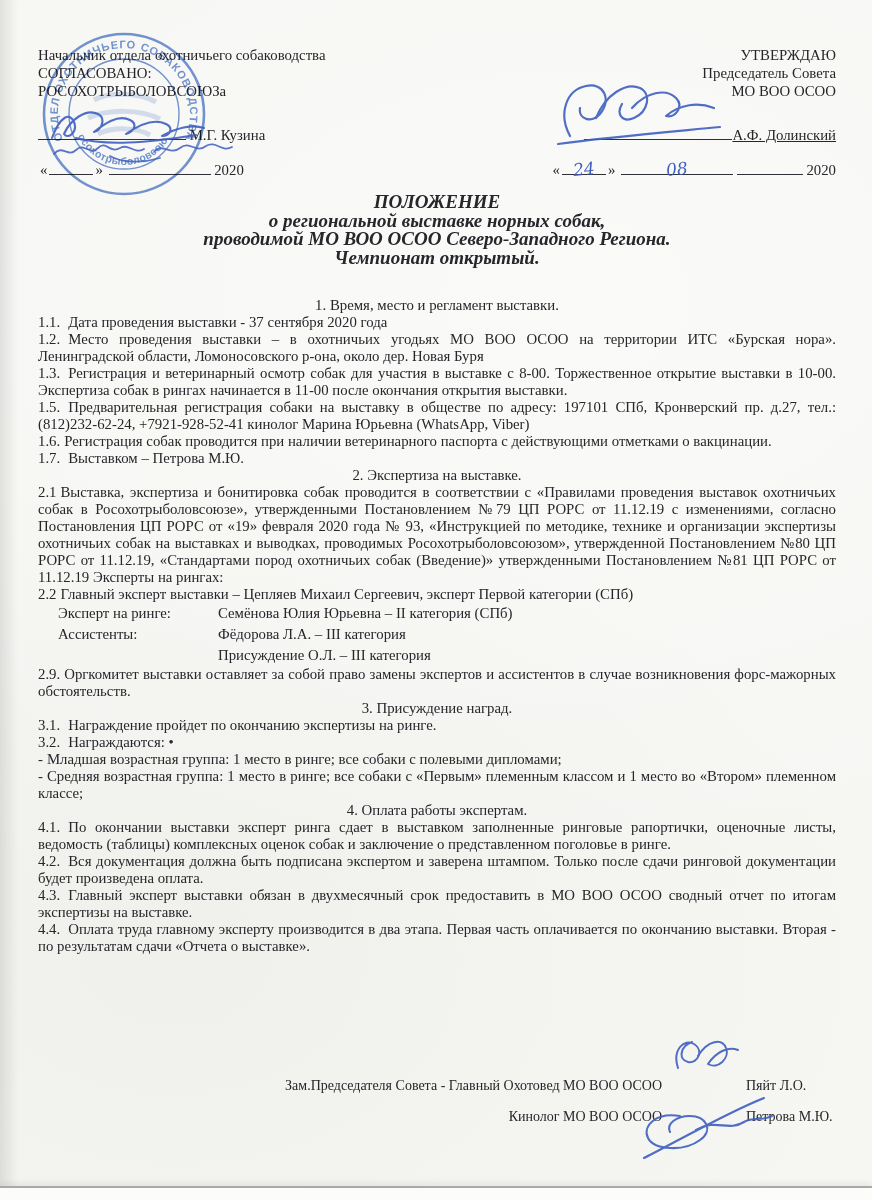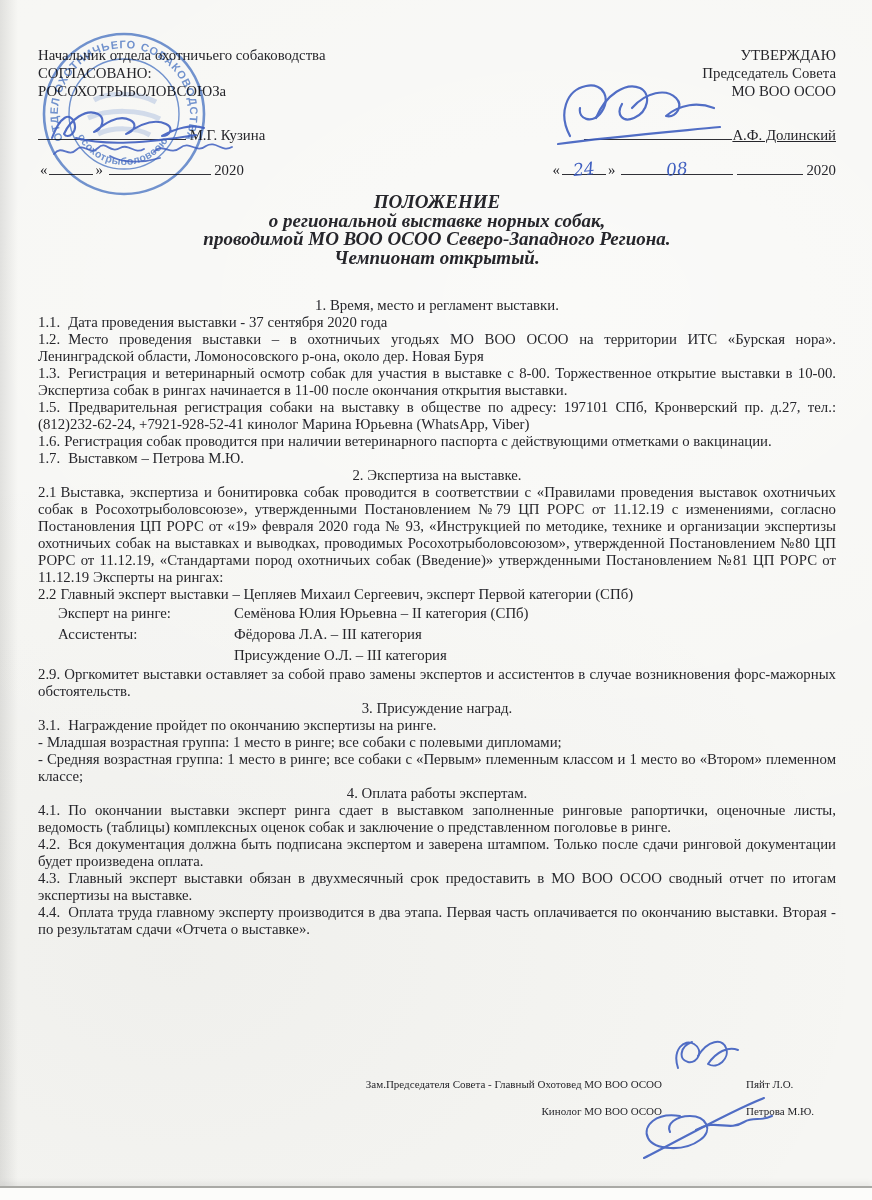--- a/index.html
+++ b/index.html
@@ -39,25 +39,25 @@
   .title-block { margin-top:14px; text-align:center; }
   .title-block p { font-weight:bold; font-size:19px; line-height:18.5px;font-style:italic; }
 
   .sec-head { text-align:center; font-size:14.8px; line-height:17px; }
   .sec-head.first { margin-top:30px; }
   .doc { font-size:14.8px; line-height:17px; text-align:justify; }
   .pnum { margin-right:8px; }
   .pn-narrow { margin-right:4px; }
 
   .experts { padding-left:20px; font-size:14.8px; }
-  .exp-row { display:flex; line-height:21px;gap:16px; }
+  .exp-row { display:flex; line-height:21px; }
   .exp-label { width:160px; flex:0 0 160px; }
 
   .footer { position:absolute; left:38px; right:36px; top:1078px; z-index:2;
-    font-size:11px; }
+    font-size:14px; }
   .f-row { display:flex; align-items:baseline; margin-bottom:15px; }
   .f-label { flex:0 0 624px; text-align:right; }
   .f-name { margin-left:84px; white-space:nowrap; }
 
   .inkblue { stroke:#3f5fc0; fill:none; stroke-linecap:round; stroke-linejoin:round; }
   svg.sig { position:absolute; z-index:4; pointer-events:none; }
   svg.stampsvg { position:absolute; left:36px; top:26px; z-index:3; pointer-events:none;
     mix-blend-mode:multiply; opacity:0.85; }
   .stamp-ink { stroke:#5c84cf; fill:none; }
   .stamp-txt { fill:#5c84cf; font-family:"Liberation Sans",sans-serif; font-weight:bold; }
@@ -136,20 +136,21 @@
           <span class="exp-label"></span>
           <span>Присуждение О.Л. – III категория</span>
         </div>
       </div>
       <p class="doc"><span class="pnum pn-narrow">2.9.</span><span>Оргкомитет выставки оставляет за собой право замены экспертов и ассистентов в случае возникновения форс-мажорных обстоятельств.</span></p>
     </section>
 
     <section>
       <p class="sec-head">3. Присуждение наград.</p>
       <p class="doc"><span class="pnum">3.1.</span><span>Награждение пройдет по окончанию экспертизы на ринге.</span></p>
+      <p class="doc"><span class="pnum">3.2.</span><span>Награждаются: •</span></p>
       <p class="doc"><span class="pnum pn-narrow">-</span><span>Младшая возрастная группа: 1 место в ринге; все собаки с полевыми дипломами;</span></p>
       <p class="doc"><span class="pnum pn-narrow">-</span><span>Средняя возрастная группа: 1 место в ринге; все собаки с «Первым» племенным классом и 1 место во «Втором» племенном классе;</span></p>
     </section>
 
     <section>
       <p class="sec-head">4. Оплата работы экспертам.</p>
       <p class="doc"><span class="pnum">4.1.</span><span>По окончании выставки эксперт ринга сдает в выставком заполненные ринговые рапортички, оценочные листы, ведомость (таблицы) комплексных оценок собак и заключение о представленном поголовье в ринге.</span></p>
       <p class="doc"><span class="pnum">4.2.</span><span>Вся документация должна быть подписана экспертом и заверена штампом. Только после сдачи ринговой документации будет произведена оплата.</span></p>
       <p class="doc"><span class="pnum">4.3.</span><span>Главный эксперт выставки обязан в двухмесячный срок предоставить в МО ВОО ОСОО сводный отчет по итогам экспертизы на выставке.</span></p>
       <p class="doc"><span class="pnum">4.4.</span><span>Оплата труда главному эксперту производится в два этапа. Первая часть оплачивается по окончанию выставки. Вторая - по результатам сдачи «Отчета о выставке».</span></p>

